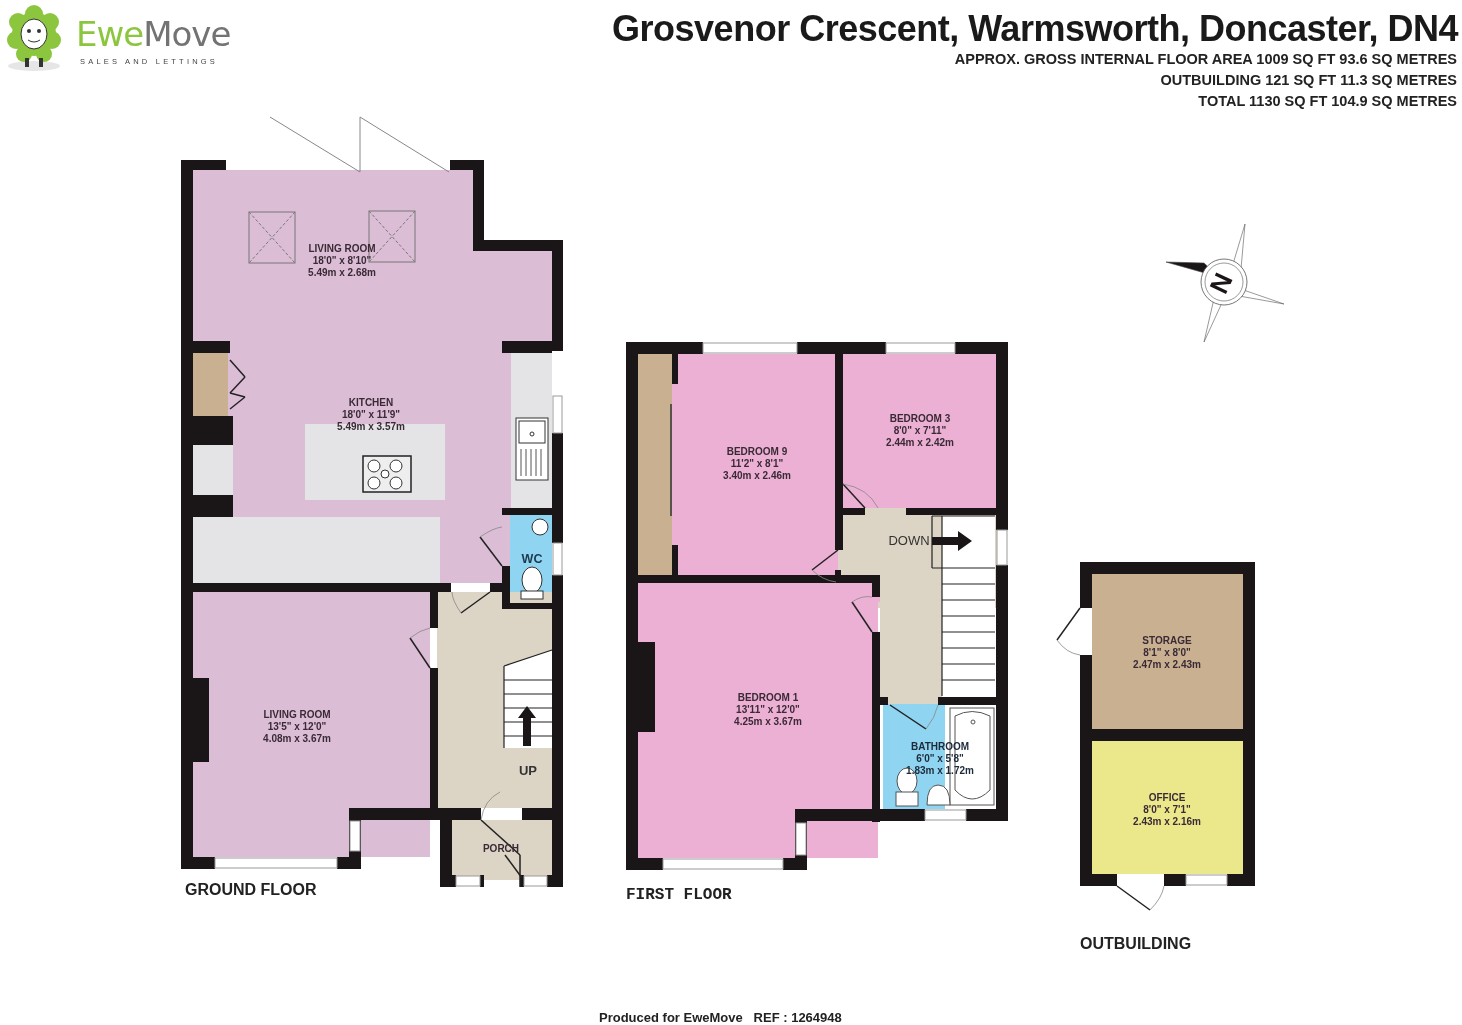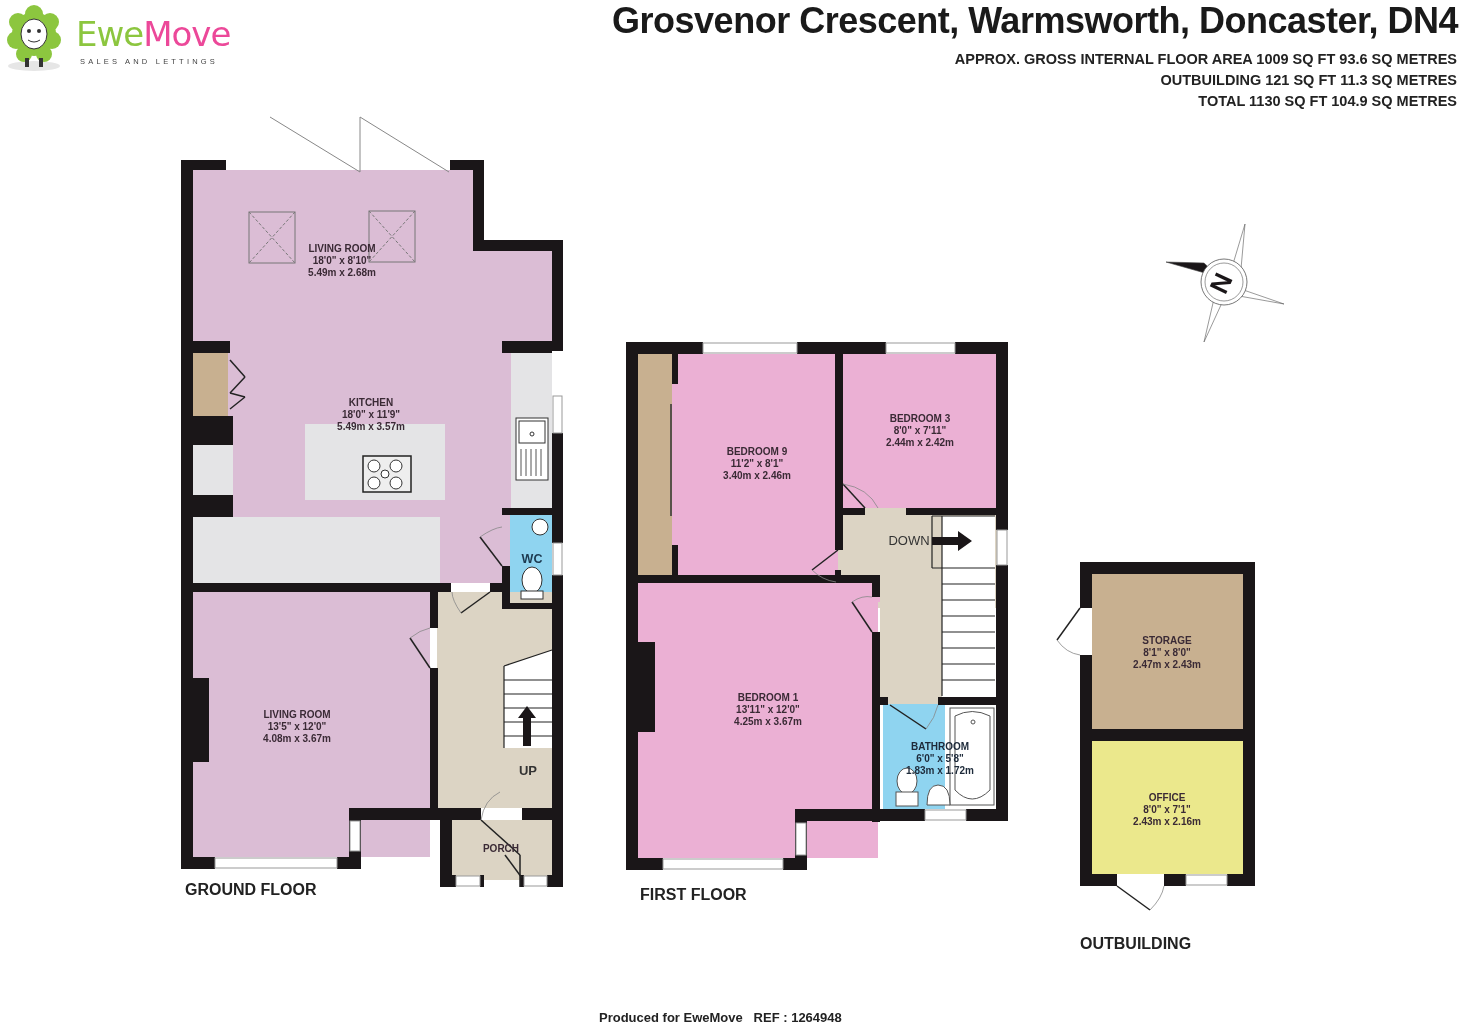--- a/index.html
+++ b/index.html
@@ -1,20 +1,20 @@
 <!DOCTYPE html>
 <html><head>
 <meta charset="utf-8">
 <style>
   html,body{margin:0;padding:0;background:#fff;}
   body{width:1462px;height:1025px;position:relative;overflow:hidden;font-family:"Liberation Sans",sans-serif;color:#222;}
   .abs{position:absolute;}
   .logo-text{font-family:"DejaVu Sans",sans-serif;font-size:34px;font-weight:400;letter-spacing:-1px;}
   .logo-ewe{color:#8cc63f;}
-  .logo-move{color:#ec4899;margin-top:16px;}
+  .logo-move{color:#737373;margin-top:16px;}
   .logo-sub{font-size:7.5px;letter-spacing:3.2px;color:#444;}
   .title{font-weight:700;font-size:36px;letter-spacing:-0.5px;color:#1a1a1a;white-space:nowrap;}
   .area-line{font-weight:700;font-size:14.5px;text-align:right;color:#222;white-space:nowrap;}
   .room-label{position:absolute;text-align:center;font-weight:700;font-size:10px;line-height:12px;color:#3a2a35;white-space:nowrap;transform:translateX(-50%);}
   .floor-label{font-weight:700;font-size:16px;color:#222;white-space:nowrap;}
   .footer{font-weight:700;font-size:13px;color:#222;white-space:nowrap;}
   svg{position:absolute;left:0;top:0;}
 </style>
 </head>
 <body>
@@ -36,21 +36,21 @@
     <circle cx="25" cy="27" r="2" fill="#333"></circle>
       <circle cx="35" cy="27" r="2" fill="#333"></circle>
     <path d="M24 36 Q30 40 36 36" stroke="#333" fill="none" stroke-width="1"></path>
     <rect x="21" y="54" width="4" height="9" fill="#333"></rect>
       <rect x="35" y="54" width="4" height="9" fill="#333"></rect>
   </svg>
   <div class="abs logo-text" style="left:72px;top:10px;"><span class="logo-ewe">Ewe</span><span class="logo-move">Move</span></div>
   <div class="abs logo-sub" style="left:76px;top:53px;">SALES AND LETTINGS</div>
 </div>
 
-<div class="abs title" style="right:4px;top:0px;">Grosvenor Crescent, Warmsworth, Doncaster, DN4</div>
+<div class="abs title" style="right:4px;top:8px;">Grosvenor Crescent, Warmsworth, Doncaster, DN4</div>
 <div class="abs area-line" style="right:5px;top:51px;">APPROX. GROSS INTERNAL FLOOR AREA 1009 SQ FT 93.6 SQ METRES</div>
 <div class="abs area-line" style="right:5px;top:72px;">OUTBUILDING 121 SQ FT 11.3 SQ METRES</div>
 <div class="abs area-line" style="right:5px;top:93px;">TOTAL 1130 SQ FT 104.9 SQ METRES</div>
 
 <svg width="1462" height="1025">
 
   <g>
 
     <polygon points="193,170 473,170 473,251 552,251 552,583 193,583" fill="#dbbdd5"></polygon>
 
@@ -363,21 +363,21 @@
   <div>BEDROOM 1</div>
   <div>13'11"  x 12'0"</div>
   <div>4.25m  x 3.67m</div>
 </div>
 <div class="room-label" style="left:940px;top:741px;color:#1d2a3a;">
   <div>BATHROOM</div>
   <div>6'0"  x 5'8"</div>
   <div>1.83m  x 1.72m</div>
 </div>
 <div class="room-label" style="left:909px;top:535px;font-weight:400;font-size:13px;color:#333;">DOWN</div>
-<div class="abs floor-label" style="left:640px;top:886px;">FIRST FLOOR</div>
+<div class="abs floor-label" style="left:626px;top:886px;font-family:Liberation Mono, monospace;">FIRST FLOOR</div>
 
 <div class="room-label" style="left:1167px;top:635px;">
   <div>STORAGE</div>
   <div>8'1"  x 8'0"</div>
   <div>2.47m  x 2.43m</div>
 </div>
 <div class="room-label" style="left:1167px;top:792px;">
   <div>OFFICE</div>
   <div>8'0"  x 7'1"</div>
   <div>2.43m  x 2.16m</div>

